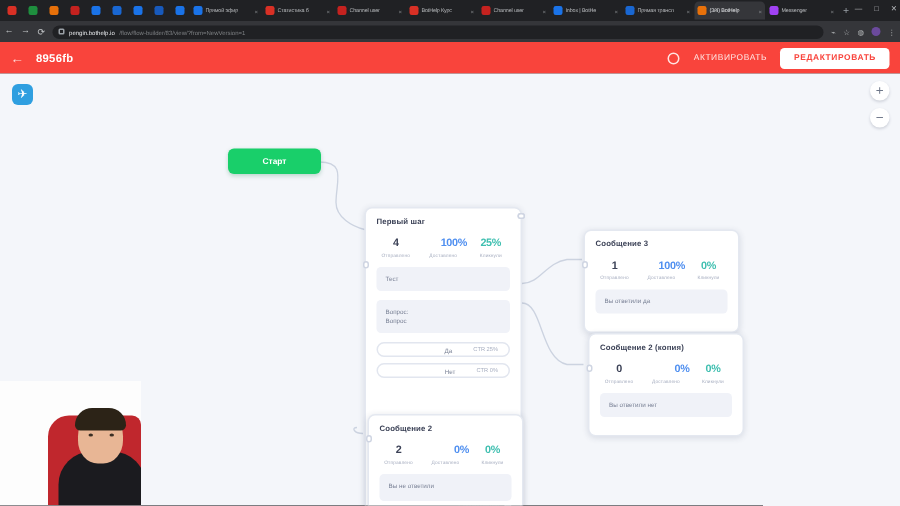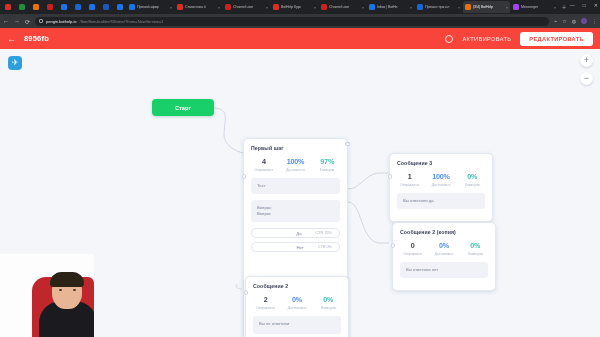--- a/index.html
+++ b/index.html
@@ -100,21 +100,21 @@
   }
   .node-title {
     font-size:5.2px; color:#3c4257; font-weight:bold;
     padding:6px 7px 4px 7px; letter-spacing:0.1px;
   }
   .stats { display:flex; padding:2px 4px 6px 4px; }
   .stat { flex:1 1 0; text-align:center; }
   .stat .v { font-size:7.2px; font-weight:bold; letter-spacing:-0.2px; }
   .stat .l { font-size:3.2px; color:#a7aec0; margin-top:1.5px; letter-spacing:0.1px;}
   .v.dark { color:#3c4257; }
-  .v.blue { color:#4f8ff0; }
+  .v.blue { color:#4f8ff0;text-align:right; }
   .v.teal { color:#3fbfb0; }
 
   .bubble {
     margin:0 7px 6px 7px; background:#f0f2f8; border-radius:3px;
     padding:5px 6px; font-size:4.2px; color:#7a8296; line-height:1.5;
     min-height:12px;
   }
   .bubble.tall { min-height:18px; }
   .optrow {
     margin:0 7px 4px 7px; background:#fff; border:0.6px solid #e2e6ef;
@@ -308,21 +308,21 @@
       <div class="stats">
         <div class="stat">
           <div class="v dark">4</div>
           <div class="l">Отправлено</div>
         </div>
         <div class="stat">
           <div class="v blue">100%</div>
           <div class="l">Доставлено</div>
         </div>
         <div class="stat">
-          <div class="v teal">97%</div>
+          <div class="v teal">25%</div>
           <div class="l">Кликнули</div>
         </div>
       </div>
       <div class="bubble">Тест</div>
       <div class="bubble tall" style="white-space:pre-line;">Вопрос:
 Вопрос</div>
       <div class="optrow">
         <span class="label">Да</span>
         <span class="ctr">CTR 25%</span>
         <span class="port" style="right:-2.5px; top:2.5px;"></span>

